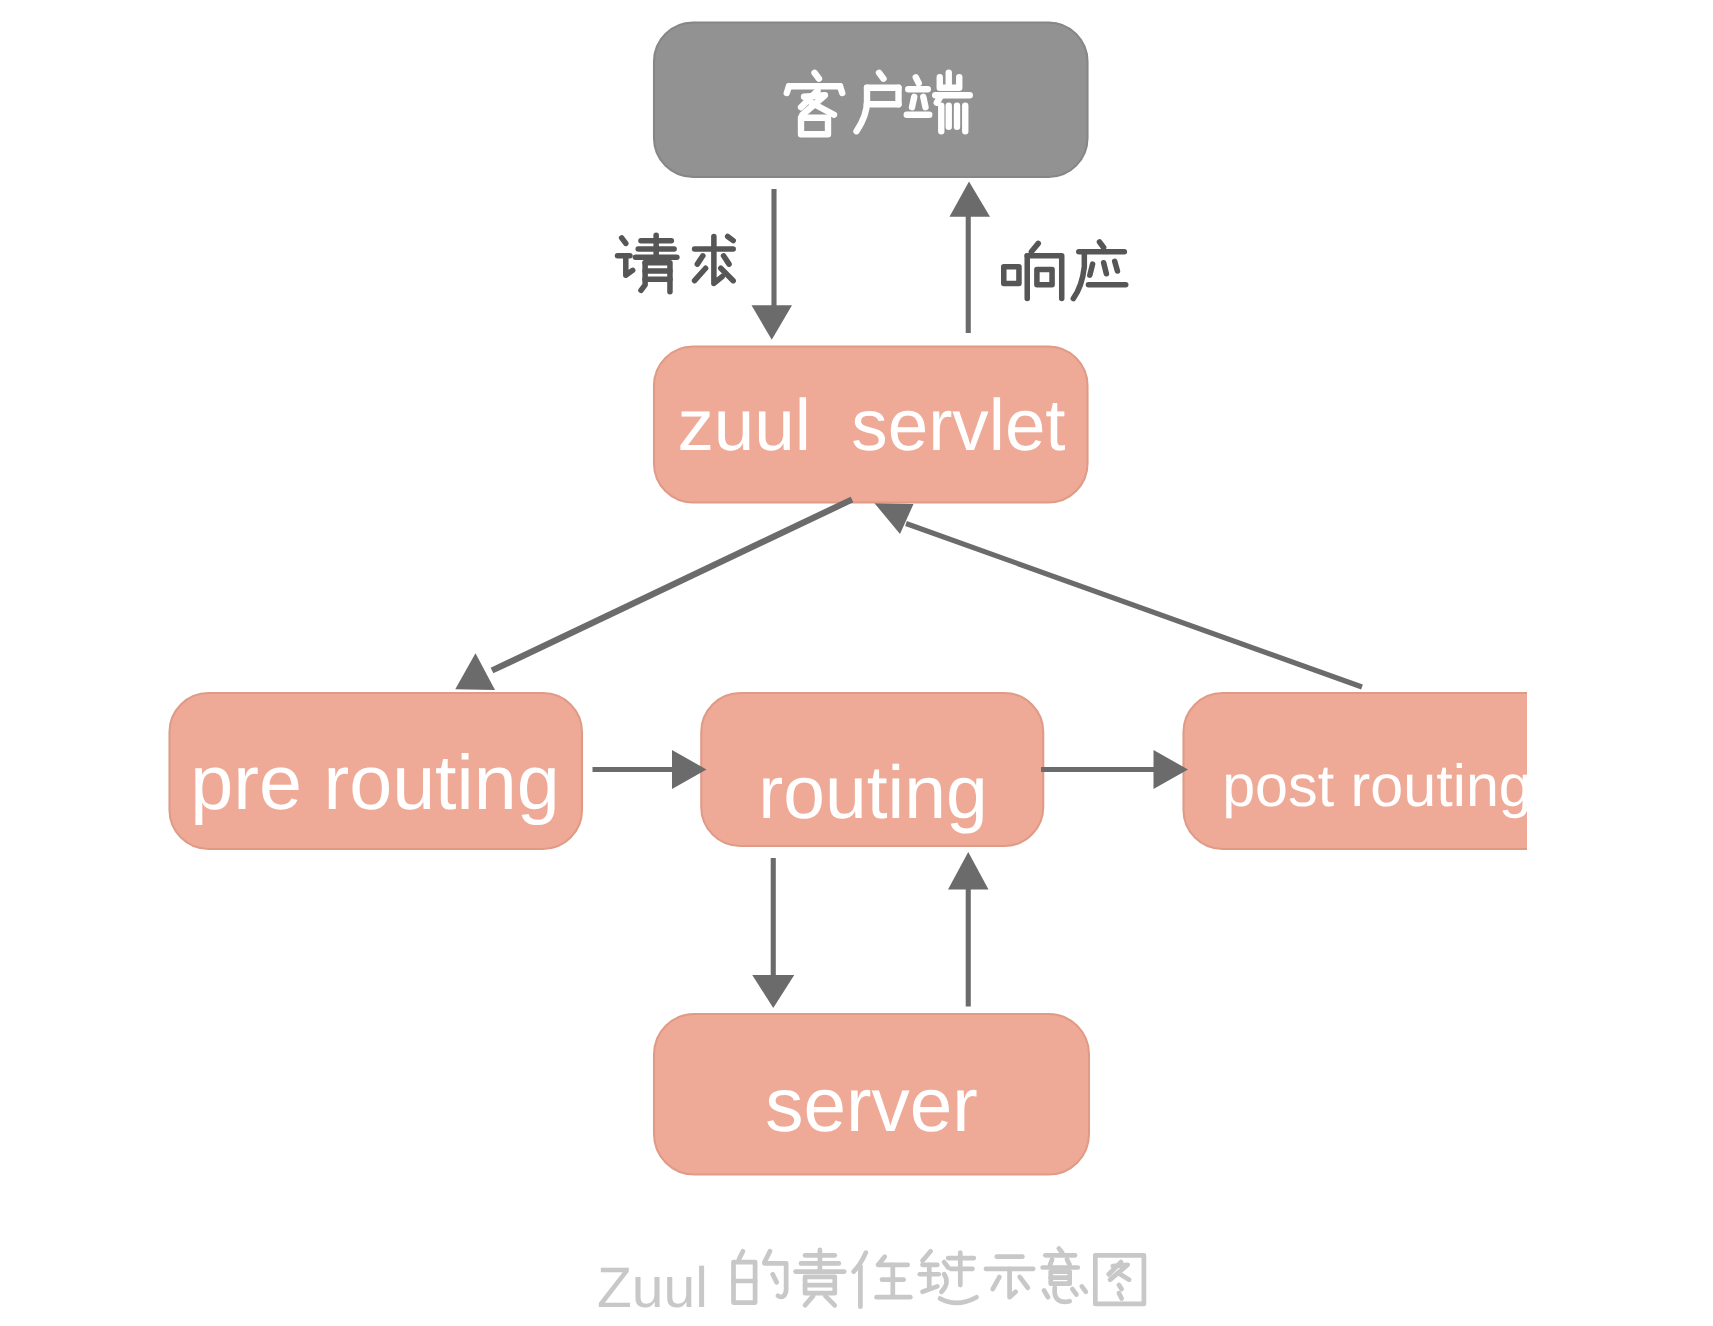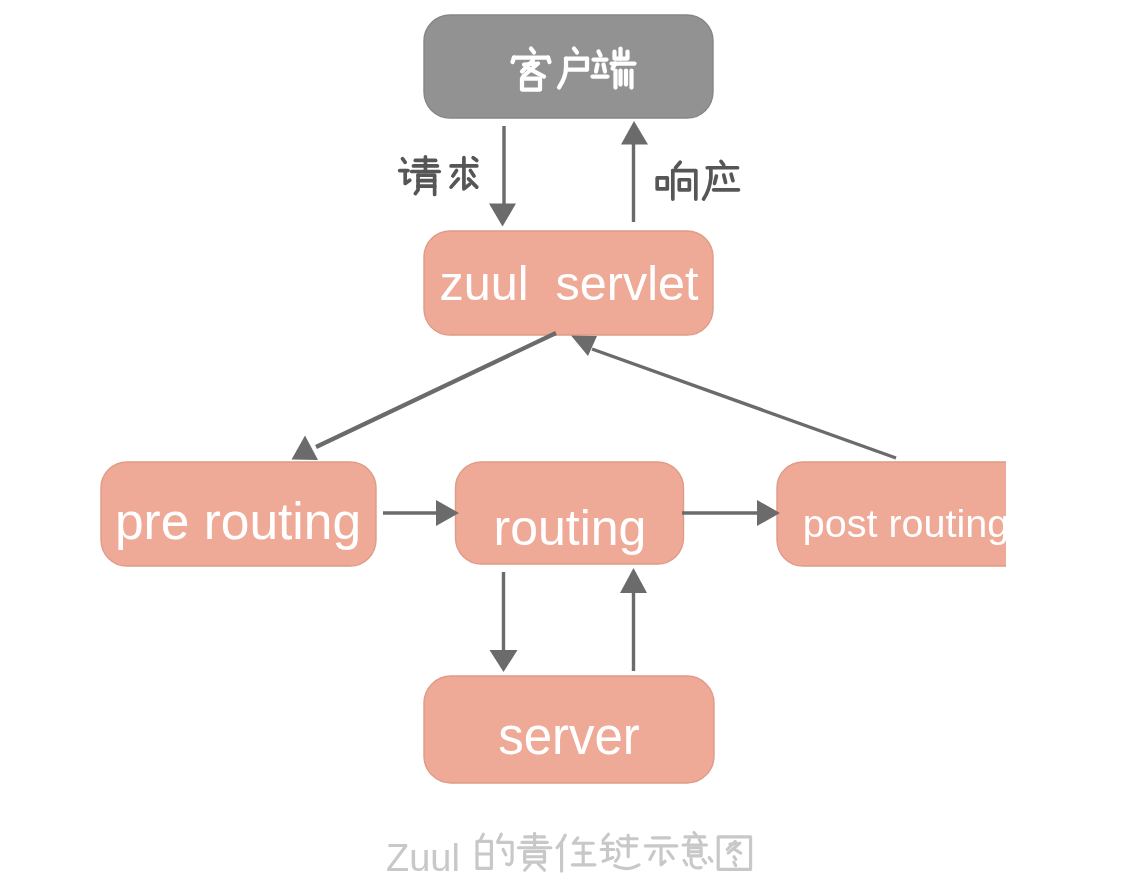--- a/index.html
+++ b/index.html
@@ -1,16 +1,16 @@
 <!DOCTYPE html>
 <html><head>
 <meta charset="utf-8">
 <style>
 html,body{margin:0;padding:0;background:#ffffff;}
-#canvas{position:relative;width:1006px;height:884px;overflow:hidden;background:#ffffff;}
+#canvas{position:relative;width:1006px;height:884px;overflow:hidden;background:#ffffff;padding-left:12px;}
 svg text{font-family:"Liberation Sans",sans-serif;}
 </style>
 </head>
 <body>
 <div id="canvas">
 <svg width="1142" height="884" viewBox="0 0 1142 884">
 <defs>
 <g id="g-ke" fill="none" stroke="currentColor" stroke-linecap="round" stroke-linejoin="round">
   <path d="M50 6 L56 14"></path>
   <path d="M16 24 H84"></path>

